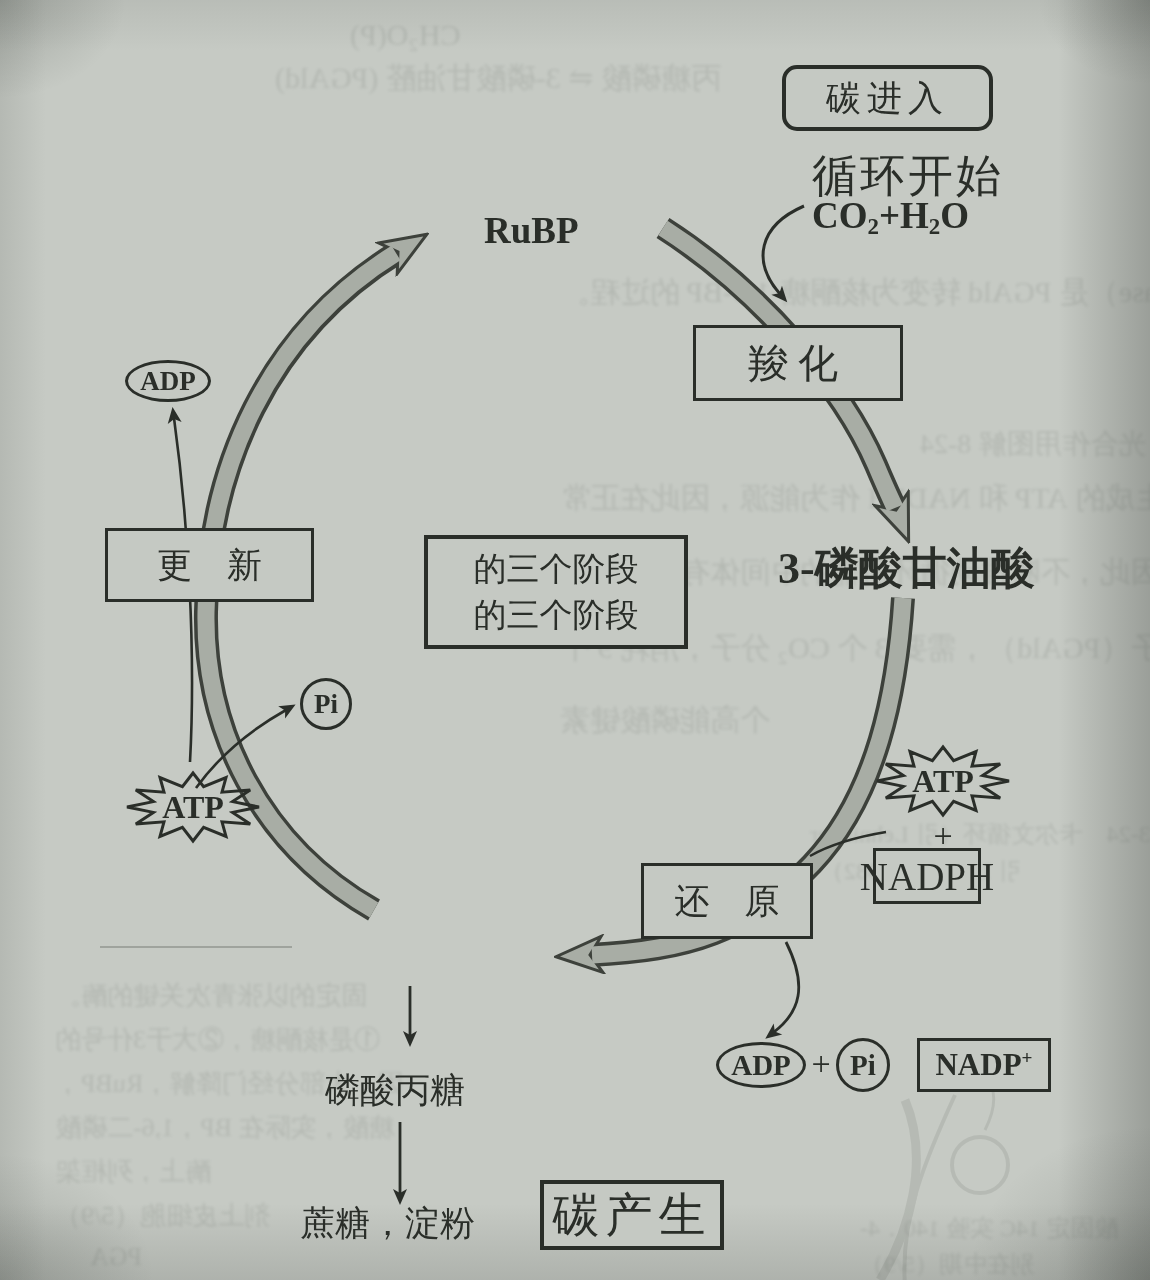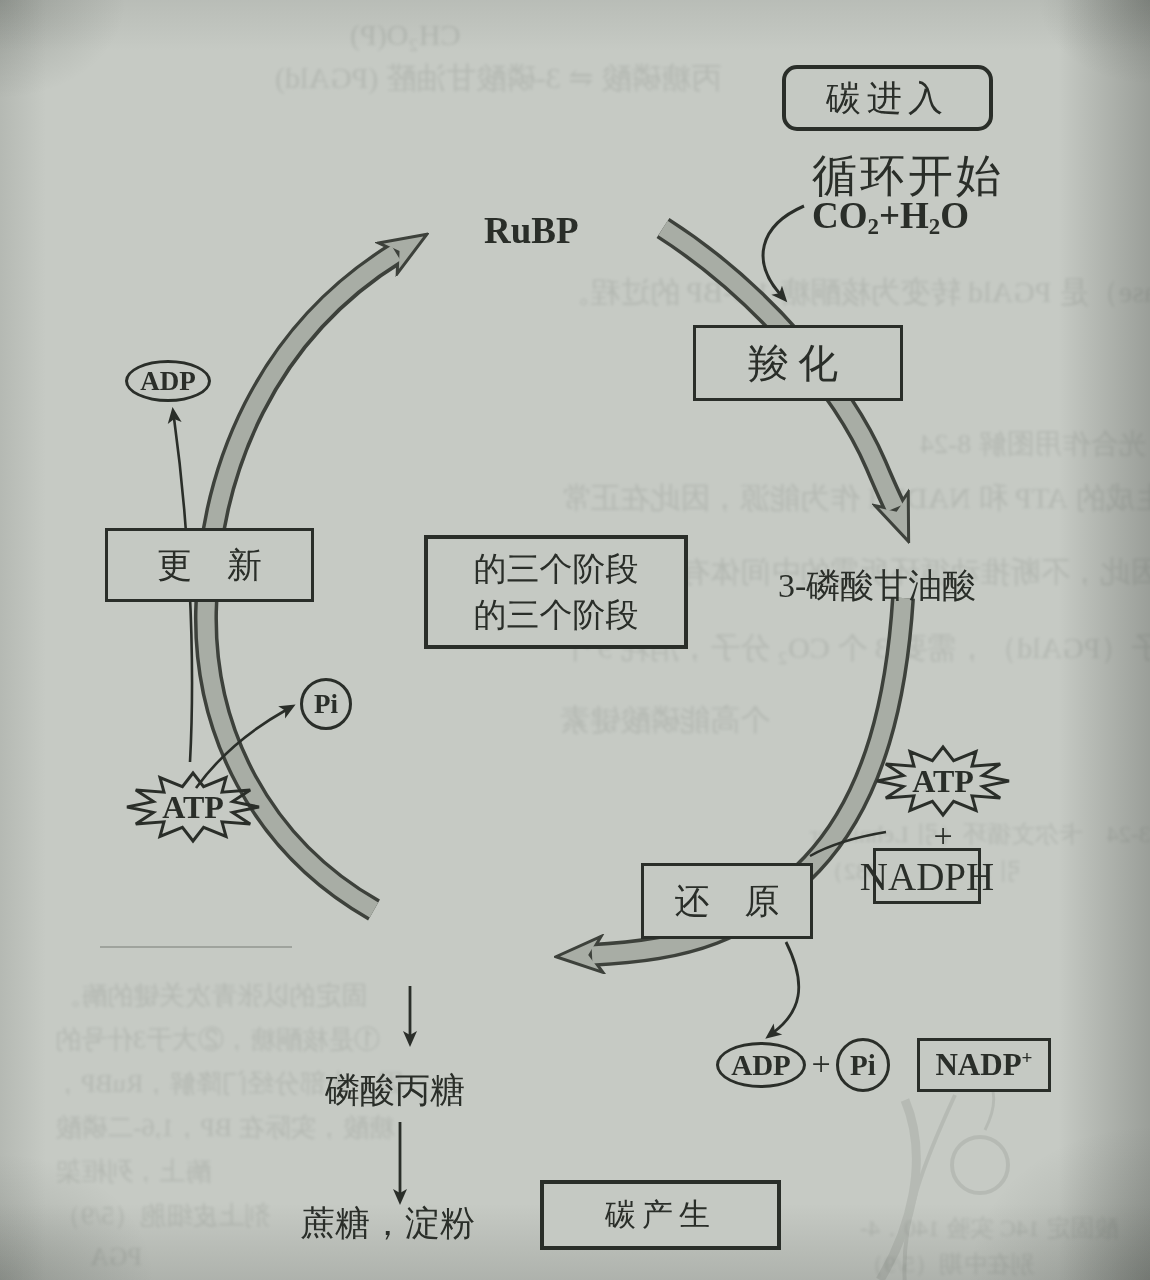--- a/index.html
+++ b/index.html
@@ -145,21 +145,21 @@
   </div>
 
   <div class="box" style="left:873px;top:848px;width:108px;height:56px;font-size:39px;font-weight:normal;">
     <span>NADPH</span>
   </div>
 
   <div class="box" style="left:917px;top:1038px;width:134px;height:54px;font-size:31px;font-weight:bold;">
     <span><span>NADP</span><span class="sup">+</span></span>
   </div>
 
-  <div class="box thick cjk" style="left:540px;top:1180px;width:241px;height:70px;font-size:31px;letter-spacing:6px;">
+  <div class="box thick cjk" style="left:540px;top:1180px;width:184px;height:70px;font-size:47px;letter-spacing:6px;">
     <span>碳产生</span>
   </div>
 
   <div class="oval" style="left:125px;top:360px;width:86px;height:42px;font-size:27px;">
     <span>ADP</span>
   </div>
 
   <div class="oval" style="left:300px;top:678px;width:52px;height:52px;font-size:27px;">
     <span>Pi</span>
   </div>
@@ -191,21 +191,21 @@
   </div>
 
   <div class="lbl cjk" style="left:812px;top:156px;height:40px;font-size:45px;letter-spacing:3px;font-family:Liberation Serif, serif;">
     <span>循环开始</span>
   </div>
 
   <div class="lbl" style="left:812px;top:194px;height:46px;font-size:37px;font-weight:600;">
     <span><span>CO</span><span class="sub">2</span><span>+H</span><span class="sub">2</span><span>O</span></span>
   </div>
 
-  <div class="lbl cjk" style="left:778px;top:564px;height:44px;font-size:34px;">
+  <div class="lbl cjk" style="left:778px;top:546px;height:44px;font-size:44px;font-weight:bold;">
     <span>3-磷酸甘油酸</span>
   </div>
 
 
   <div class="lbl cjk" style="left:325px;top:1070px;height:44px;font-size:35px;align-items:flex-end;">
     <span>磷酸丙糖</span>
   </div>
 
   <div class="lbl cjk" style="left:300px;top:1200px;height:46px;font-size:35px;">
     <span>蔗糖，淀粉</span>

